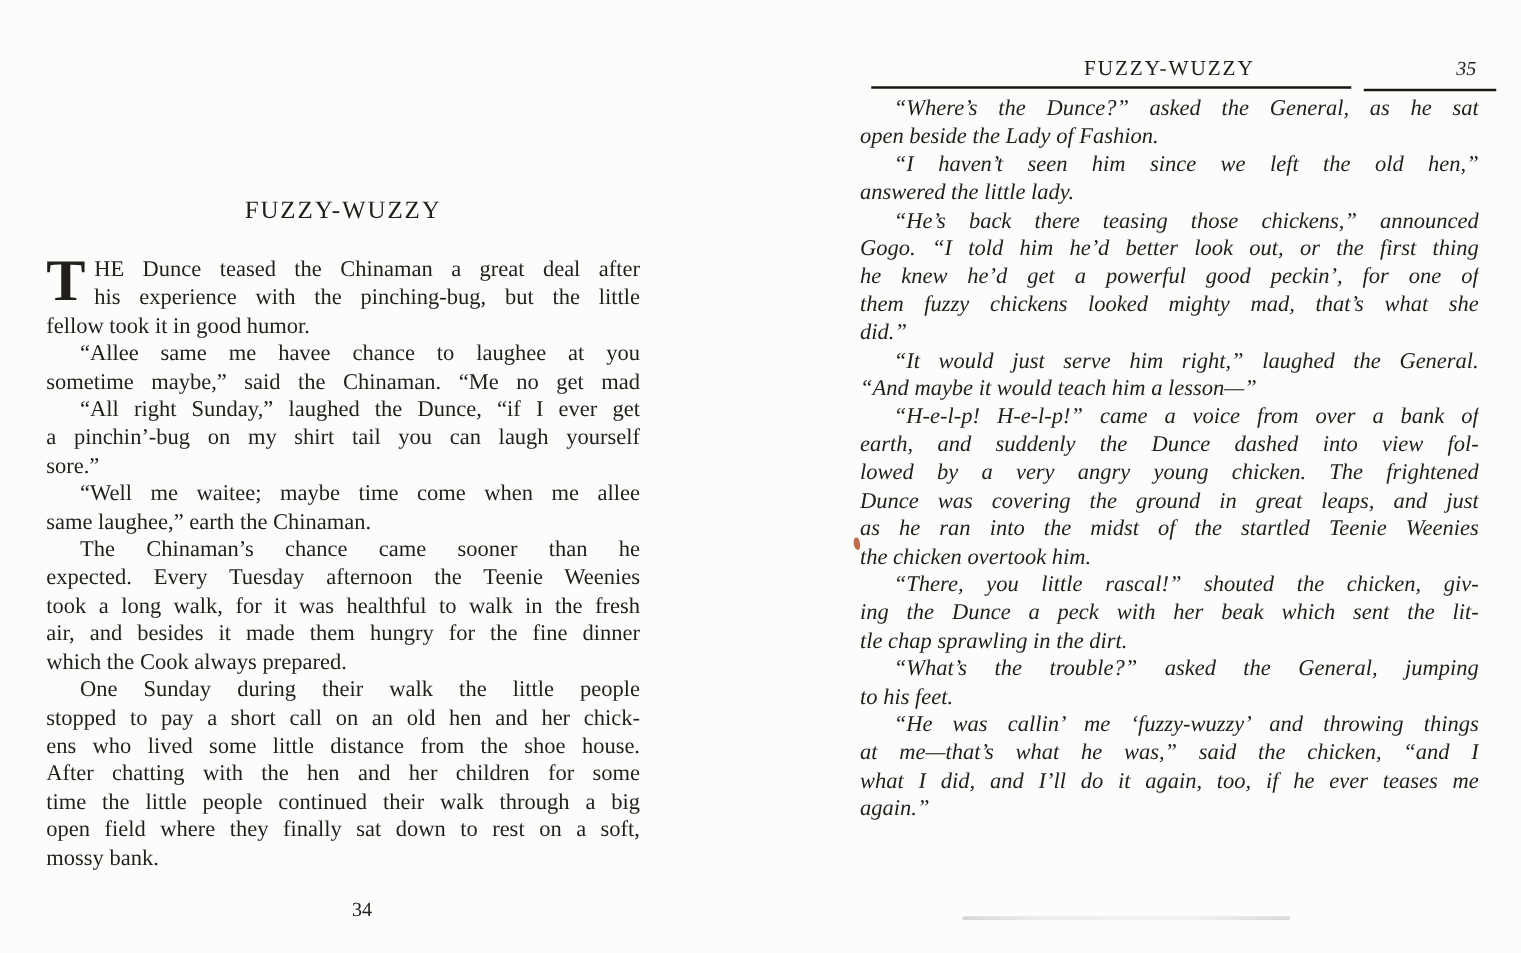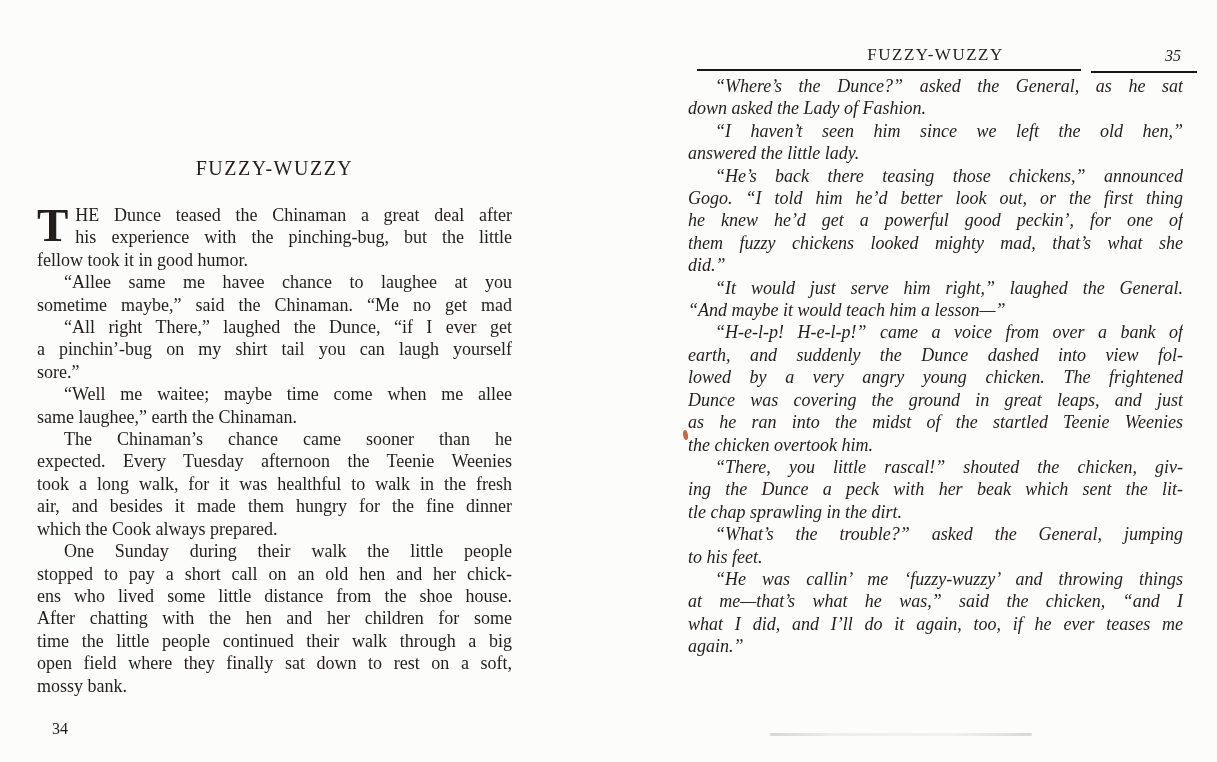--- a/index.html
+++ b/index.html
@@ -52,21 +52,21 @@
     float: left;
     font-size: 47px;
     line-height: 38px;
     height: 41px;
     font-weight: bold;
     margin: 2px 7px 0 0;
   }
 
   .folio-left {
     position: absolute; left: 0; top: 563px; width: 100%;
-    font-size: 16px;
+    text-align: center; font-size: 16px;
     transform: translateX(15px);
   }
 
   .fleck {
     position: absolute; left: 683px; top: 430px;
     width: 5px; height: 10px;
     background: var(--artifact, #b4542e);
     border-radius: 60% 40% 55% 45%;
     transform: rotate(-14deg);
     opacity: 0.85;
@@ -91,21 +91,21 @@
           <span class="dropcap">T</span>
           <div class="line">HE Dunce teased the Chinaman a great deal after</div>
           <div class="line">his experience with the pinching-bug, but the little</div>
           <div class="line end">fellow took it in good humor.</div>
         </div>
         <div class="para">
           <div class="line indent">“Allee same me havee chance to laughee at you</div>
           <div class="line">sometime maybe,” said the Chinaman.  “Me no get mad</div>
         </div>
         <div class="para">
-          <div class="line indent">“All right There,” laughed the Dunce, “if I ever get</div>
+          <div class="line indent">“All right Sunday,” laughed the Dunce, “if I ever get</div>
           <div class="line">a pinchin’-bug on my shirt tail you can laugh yourself</div>
           <div class="line end">sore.”</div>
         </div>
         <div class="para">
           <div class="line indent">“Well me waitee; maybe time come when me allee</div>
           <div class="line end">same laughee,” earth the Chinaman.</div>
         </div>
         <div class="para">
           <div class="line indent">The Chinaman’s chance came sooner than he</div>
           <div class="line">expected.  Every Tuesday afternoon the Teenie Weenies</div>
@@ -129,21 +129,21 @@
   <section class="page page-right">
     <header class="running-head">
       <span class="rh-title">FUZZY-WUZZY</span>
       <span class="rh-folio">35</span>
     </header>
     <div class="rule rule-main"></div>
     <div class="rule rule-right"></div>
     <div class="text-block rt-body">
         <div class="para">
           <div class="line indent">“Where’s the Dunce?” asked the General, as he sat</div>
-          <div class="line end">down asked the Lady of Fashion.</div>
+          <div class="line end">open beside the Lady of Fashion.</div>
         </div>
         <div class="para">
           <div class="line indent">“I haven’t seen him since we left the old hen,”</div>
           <div class="line end">answered the little lady.</div>
         </div>
         <div class="para">
           <div class="line indent">“He’s back there teasing those chickens,” announced</div>
           <div class="line">Gogo.  “I told him he’d better look out, or the first thing</div>
           <div class="line">he knew he’d get a powerful good peckin’, for one of</div>
           <div class="line">them fuzzy chickens looked mighty mad, that’s what she</div>

